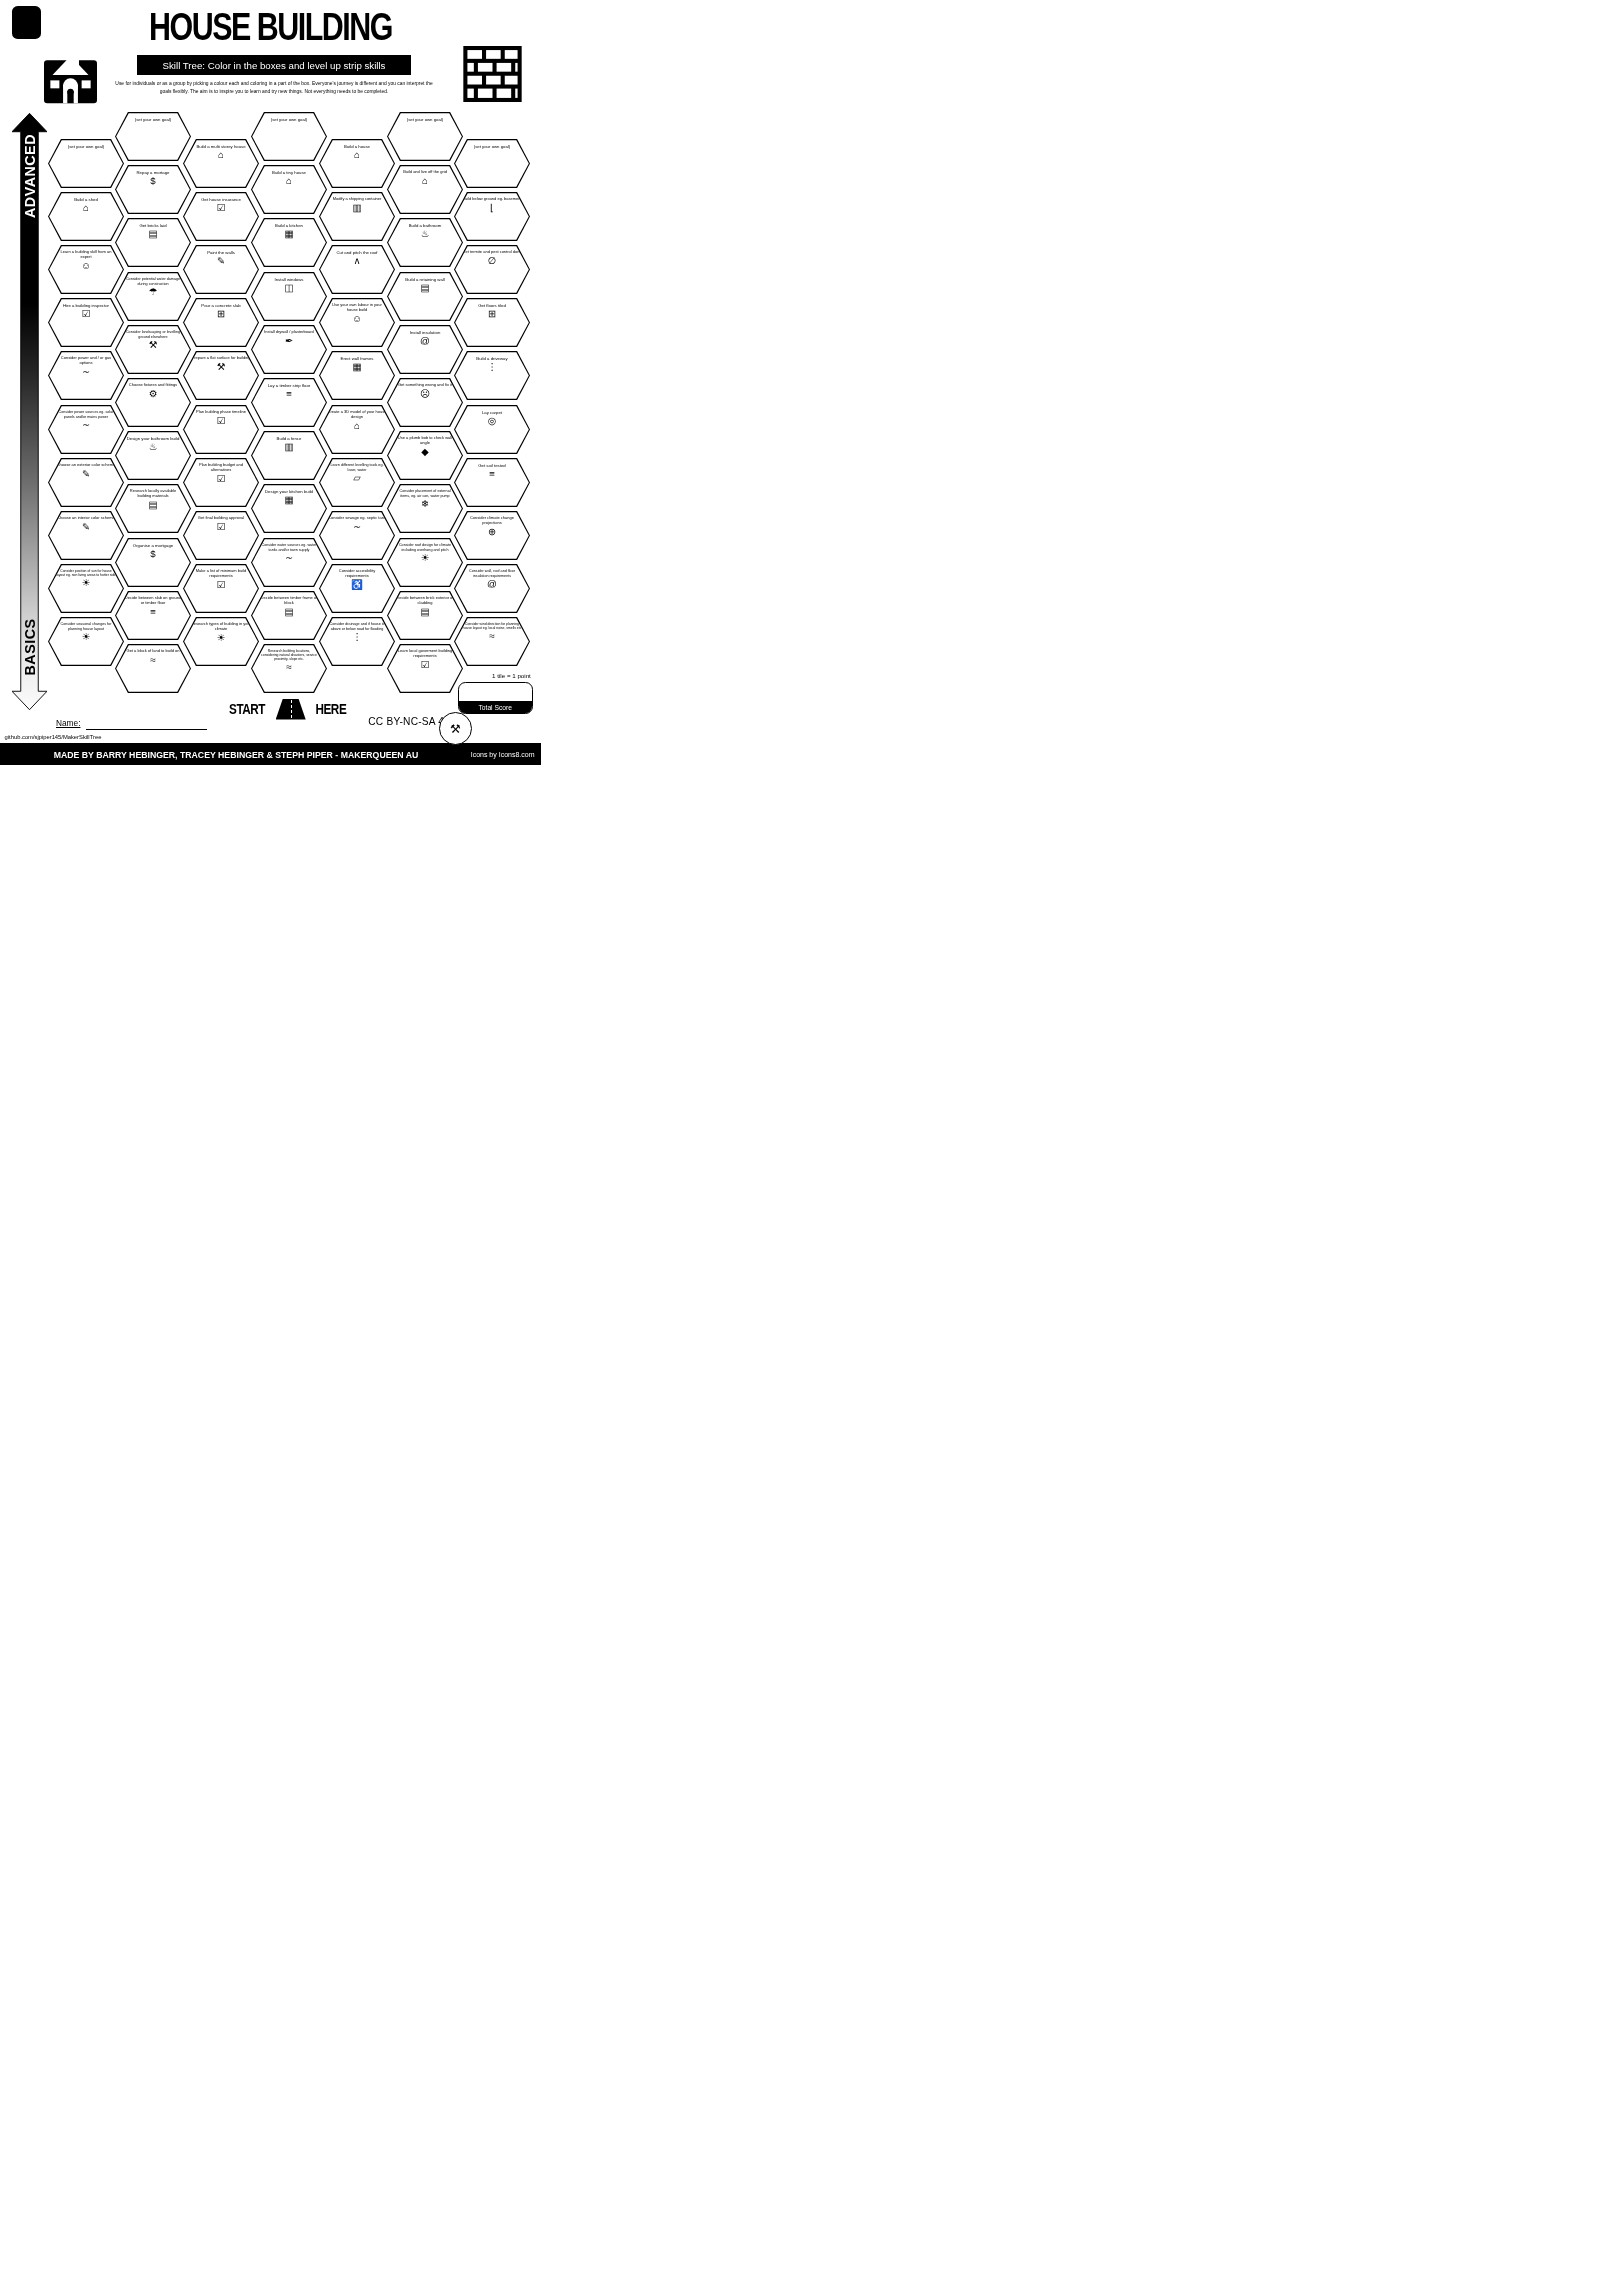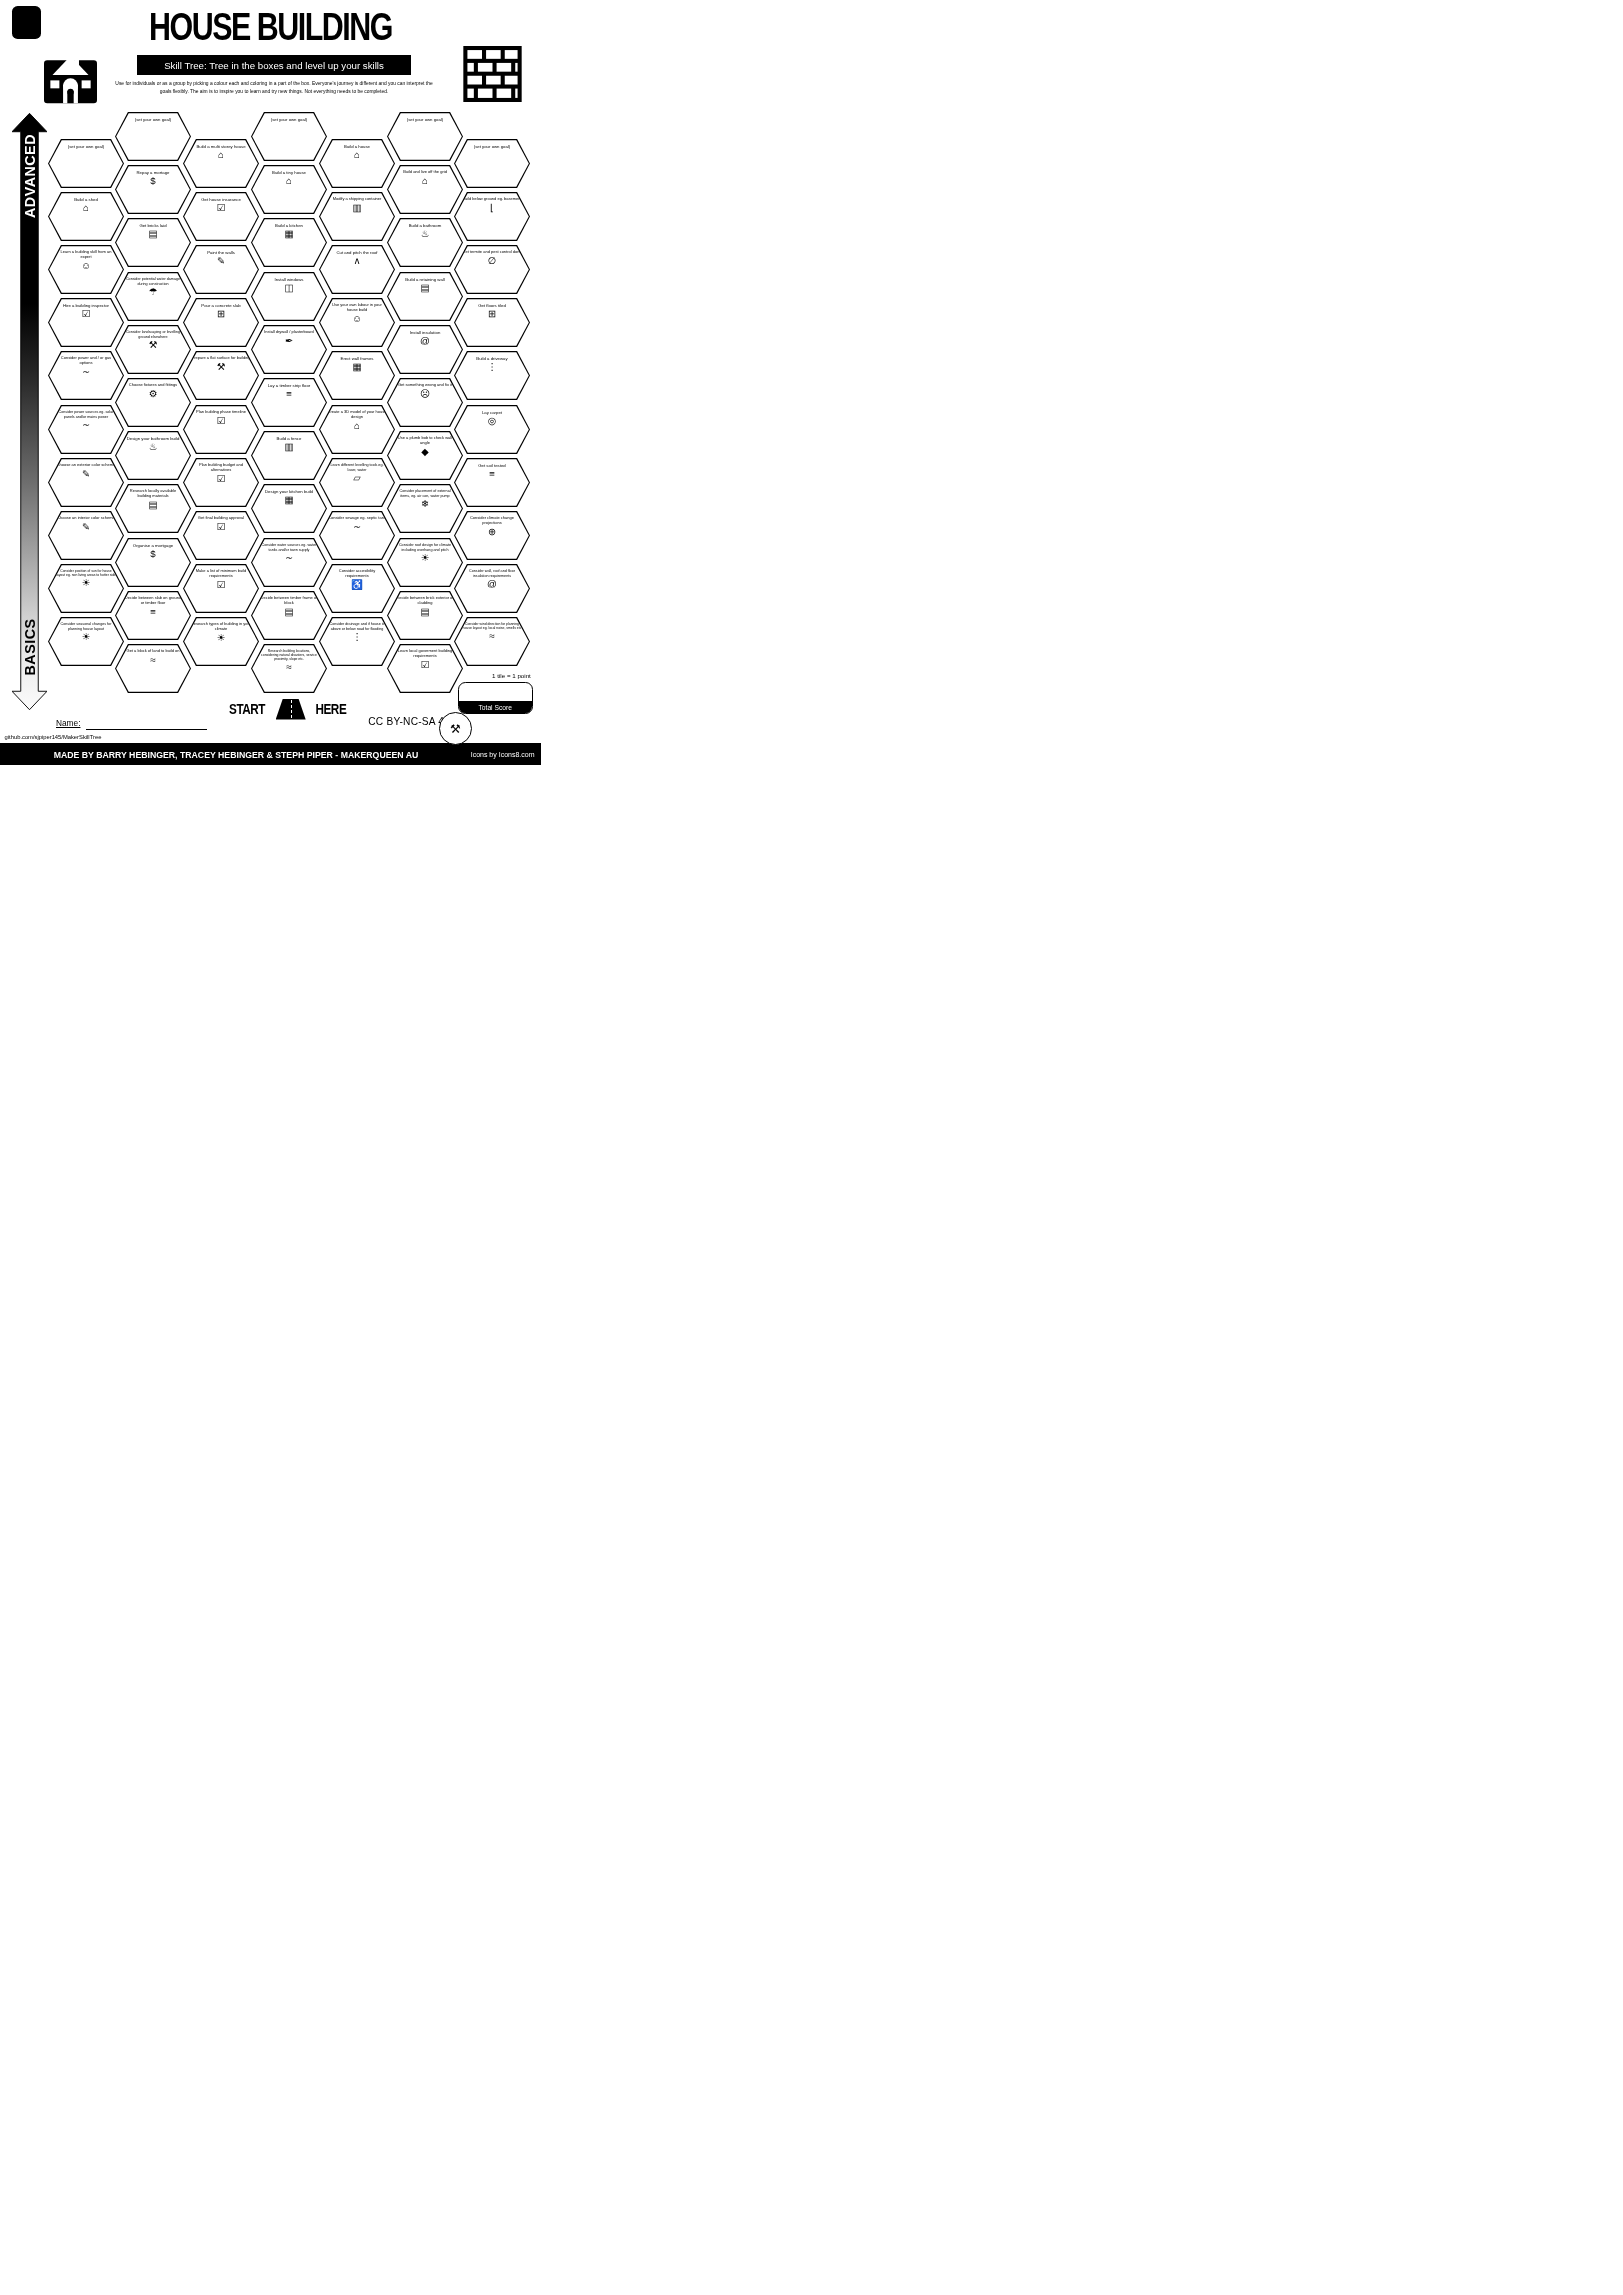--- a/index.html
+++ b/index.html
@@ -92,21 +92,21 @@
     <rect x="39" y="51" width="25" height="15" fill="#fff"></rect>
     <rect x="71" y="51" width="22" height="15" fill="#fff"></rect>
   <rect x="7" y="73" width="11" height="16" fill="#fff"></rect>
     <rect x="25" y="73" width="25" height="16" fill="#fff"></rect>
     <rect x="57" y="73" width="25" height="16" fill="#fff"></rect>
     <rect x="89" y="73" width="4" height="16" fill="#fff"></rect>
 </svg>
 
 <div class="abs" id="page-title">HOUSE BUILDING</div>
 <div class="abs" id="subtitle-bar">
-  <span>Skill Tree:  Tree in the boxes and level up your skills</span>
+  <span>Skill Tree:  Color in the boxes and level up strip skills</span>
 </div>
 <div class="abs" id="description">Use for individuals or as a group by picking a colour each and coloring in a part of the box.  Everyone's journey is different and you can interpret the goals flexibly.  The aim is to inspire you to learn and try new things. Not everything needs to be completed.</div>
 
 <svg class="abs" id="level-arrow" width="35" height="599" viewBox="0 0 76 1295">
   <defs>
     <linearGradient id="lvl" x1="0" y1="0" x2="0" y2="1">
       <stop offset="0" stop-color="#000"></stop>
         <stop offset=".32" stop-color="#000"></stop>
       <stop offset=".45" stop-color="#2b2b2b"></stop>
         <stop offset=".62" stop-color="#6e6e6e"></stop>

